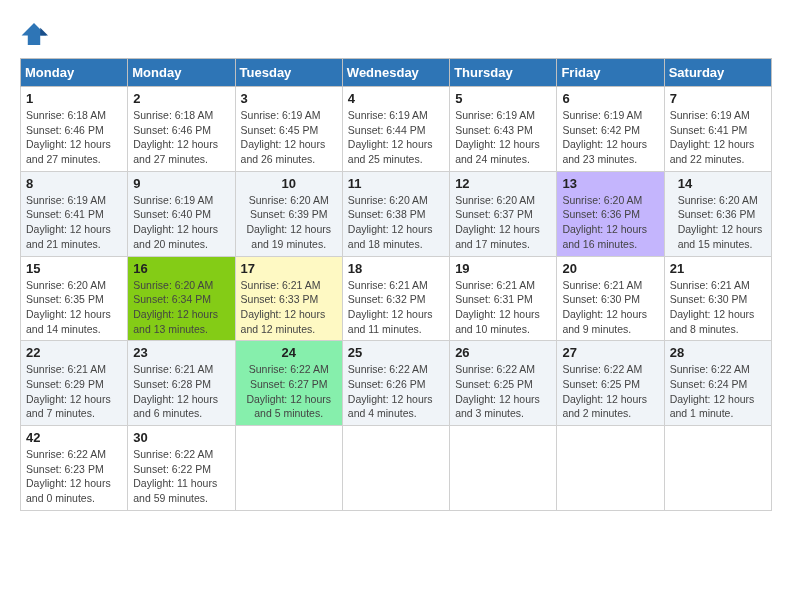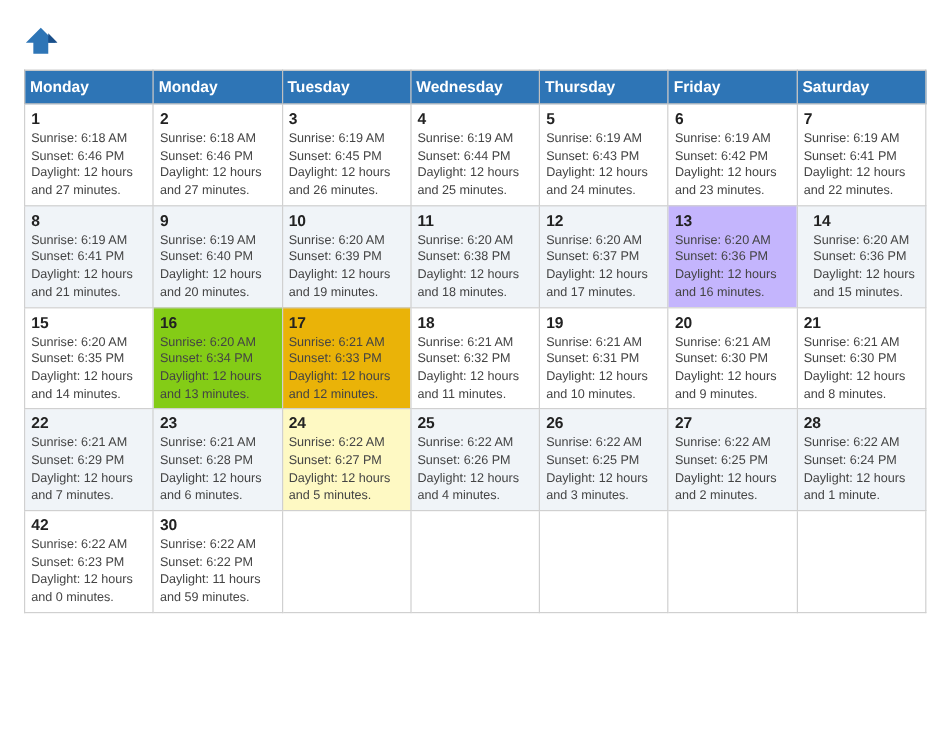--- a/index.html
+++ b/index.html
@@ -160,21 +160,21 @@
       </tr>
       <tr class="week-row">
         <td style="background: rgb(240, 244, 248);">
           <span class="day-num">8</span>
           <div class="day-info">Sunrise: 6:19 AM<br>Sunset: 6:41 PM<br>Daylight: 12 hours<br>and 21 minutes.</div>
         </td>
         <td style="background: rgb(240, 244, 248);">
           <span class="day-num">9</span>
           <div class="day-info">Sunrise: 6:19 AM<br>Sunset: 6:40 PM<br>Daylight: 12 hours<br>and 20 minutes.</div>
         </td>
-        <td style="background: rgb(240, 244, 248);">
+        <td style="background: rgb(240, 244, 248); text-align: center;">
           <span class="day-num">10</span>
           <div class="day-info">Sunrise: 6:20 AM<br>Sunset: 6:39 PM<br>Daylight: 12 hours<br>and 19 minutes.</div>
         </td>
         <td style="background: rgb(240, 244, 248);">
           <span class="day-num">11</span>
           <div class="day-info">Sunrise: 6:20 AM<br>Sunset: 6:38 PM<br>Daylight: 12 hours<br>and 18 minutes.</div>
         </td>
         <td style="background: rgb(240, 244, 248);">
           <span class="day-num">12</span>
           <div class="day-info">Sunrise: 6:20 AM<br>Sunset: 6:37 PM<br>Daylight: 12 hours<br>and 17 minutes.</div>
@@ -190,21 +190,21 @@
       </tr>
       <tr class="week-row">
         <td style="background: rgb(255, 255, 255);">
           <span class="day-num">15</span>
           <div class="day-info">Sunrise: 6:20 AM<br>Sunset: 6:35 PM<br>Daylight: 12 hours<br>and 14 minutes.</div>
         </td>
         <td style="background: #84cc16;">
           <span class="day-num">16</span>
           <div class="day-info">Sunrise: 6:20 AM<br>Sunset: 6:34 PM<br>Daylight: 12 hours<br>and 13 minutes.</div>
         </td>
-        <td style="background: #eab308;">
+        <td style="background: #fef9c3;">
           <span class="day-num">17</span>
           <div class="day-info">Sunrise: 6:21 AM<br>Sunset: 6:33 PM<br>Daylight: 12 hours<br>and 12 minutes.</div>
         </td>
         <td style="background: rgb(255, 255, 255);">
           <span class="day-num">18</span>
           <div class="day-info">Sunrise: 6:21 AM<br>Sunset: 6:32 PM<br>Daylight: 12 hours<br>and 11 minutes.</div>
         </td>
         <td style="background: rgb(255, 255, 255);">
           <span class="day-num">19</span>
           <div class="day-info">Sunrise: 6:21 AM<br>Sunset: 6:31 PM<br>Daylight: 12 hours<br>and 10 minutes.</div>
@@ -220,21 +220,21 @@
       </tr>
       <tr class="week-row">
         <td style="background: rgb(240, 244, 248); margin-top: 21px;">
           <span class="day-num">22</span>
           <div class="day-info">Sunrise: 6:21 AM<br>Sunset: 6:29 PM<br>Daylight: 12 hours<br>and 7 minutes.</div>
         </td>
         <td style="background: rgb(240, 244, 248);">
           <span class="day-num">23</span>
           <div class="day-info">Sunrise: 6:21 AM<br>Sunset: 6:28 PM<br>Daylight: 12 hours<br>and 6 minutes.</div>
         </td>
-        <td style="background: #fef9c3;">
+        <td style="background: #86efac; text-align: center;">
           <span class="day-num">24</span>
           <div class="day-info">Sunrise: 6:22 AM<br>Sunset: 6:27 PM<br>Daylight: 12 hours<br>and 5 minutes.</div>
         </td>
         <td style="background: rgb(240, 244, 248);">
           <span class="day-num">25</span>
           <div class="day-info">Sunrise: 6:22 AM<br>Sunset: 6:26 PM<br>Daylight: 12 hours<br>and 4 minutes.</div>
         </td>
         <td style="background: rgb(240, 244, 248);">
           <span class="day-num">26</span>
           <div class="day-info">Sunrise: 6:22 AM<br>Sunset: 6:25 PM<br>Daylight: 12 hours<br>and 3 minutes.</div>

